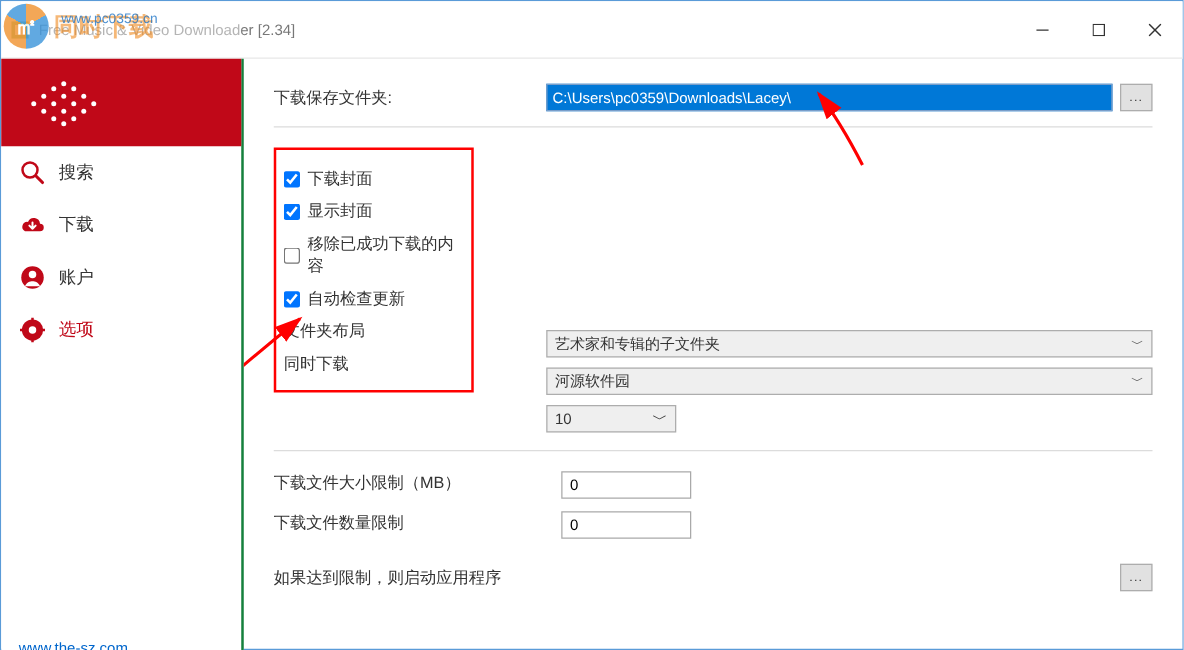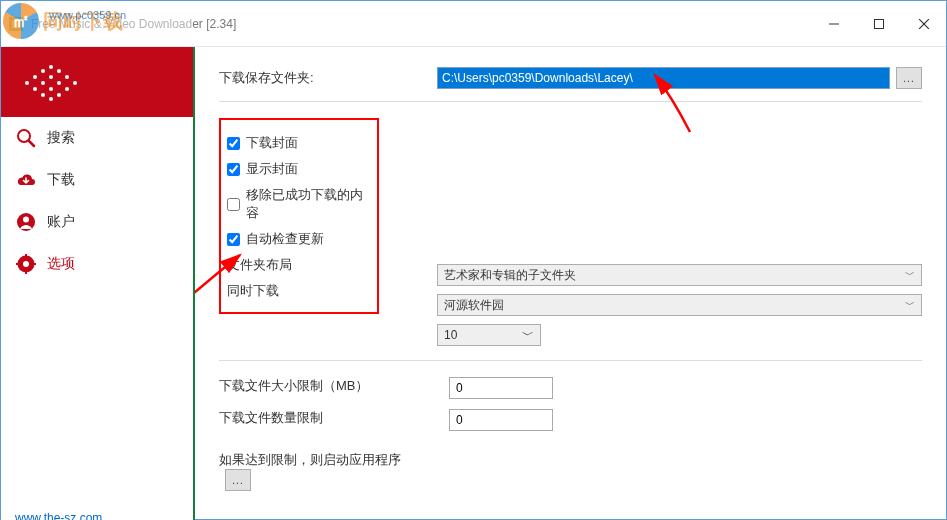--- a/index.html
+++ b/index.html
@@ -47,21 +47,21 @@
   .num-input { width:104px; height:22px; border:1px solid #a9a9a9; padding:0 6px; font-size:12px; }
 
   .combo-area { display:flex; align-items:flex-start; }
   .combo-left { width:218px; }
   .combo-right { flex:1; }
 
   .arrow { position:absolute; pointer-events:none; z-index:40; }
   
   .row2 { display:flex; align-items:flex-start; margin-bottom:10px;gap:12px; }
   .row2 .label2 { width:218px; font-size:13px; }
-  .row3 { display:flex; align-items:flex-start; margin-bottom:10px;flex-direction:column; }
+  .row3 { display:flex; align-items:center; margin-bottom:10px; }
   .row3 .label3 { flex:1; font-size:13px; }
 </style>
 </head>
 <body>
 
 <div class="window">
 
   <div class="watermark">
     <div class="wm-box">
       <div class="wm-circle">㎡</div>

